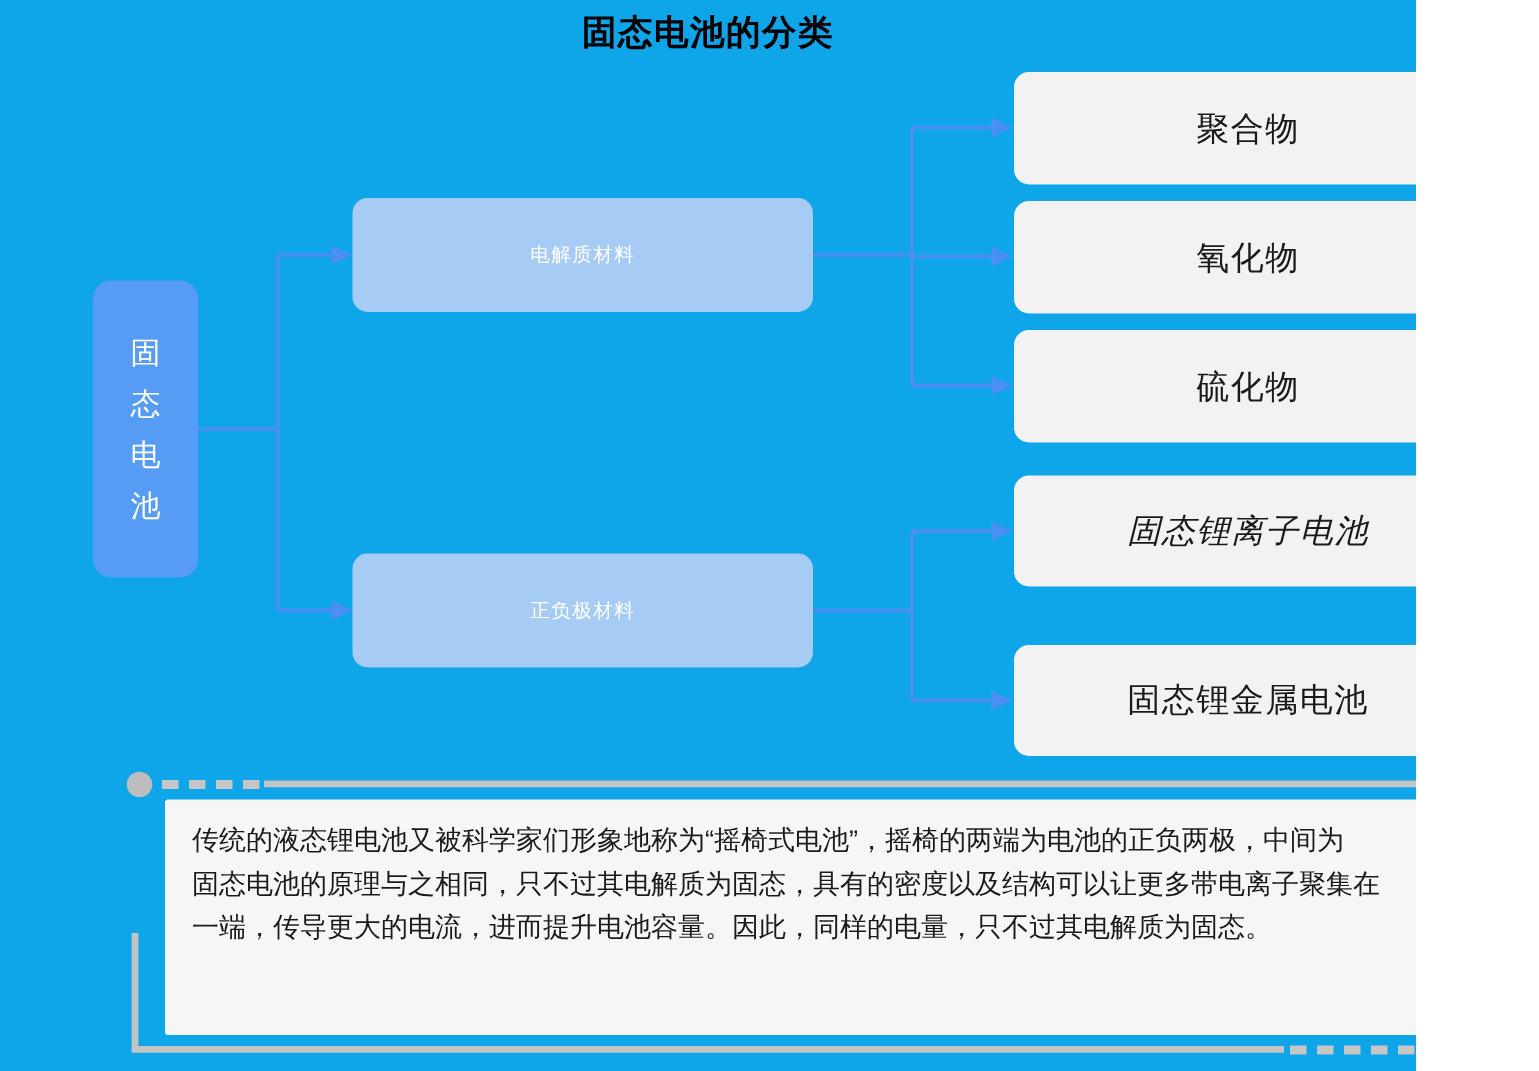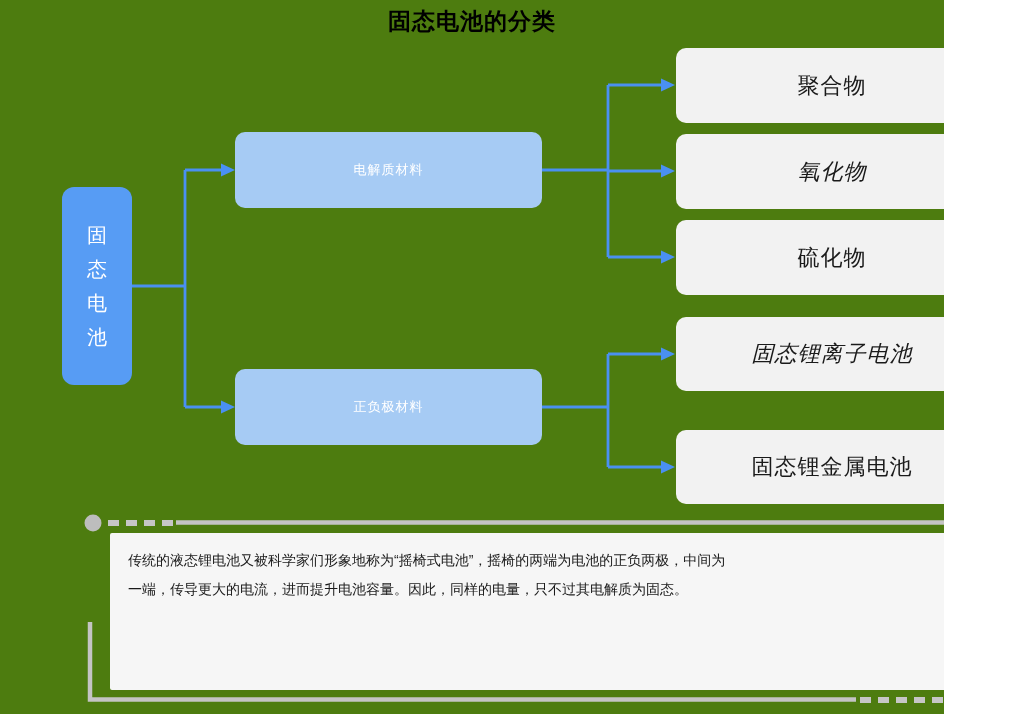--- a/index.html
+++ b/index.html
@@ -5,21 +5,21 @@
   html, body {
     margin: 0;
     padding: 0;
     background: #ffffff;
     font-family: "Liberation Sans", "DejaVu Sans", sans-serif;
   }
   .stage {
     position: relative;
     width: 944px;
     height: 714px;
-    background: #4d7c0f;
+    background: #0ea5e9;
     overflow: hidden;
   }
   .title {
     position: absolute;
     left: 0; top: 6px;
     width: 100%;
     text-align: center;
     font-size: 23px;
     font-weight: 700;
     color: #000000;
@@ -69,35 +69,35 @@
     background: #F2F2F2;
     border-radius: 10px;
     display: flex;
     align-items: center;
     justify-content: center;
     color: #1a1a1a;
     font-size: 22px;
     letter-spacing: 1px;
   }
   .leaf-1 { top: 48px; }
-  .leaf-2 { top: 134px; font-style: italic; }
+  .leaf-2 { top: 134px; }
   .leaf-3 { top: 220px; }
   .leaf-4 { top: 317px; height: 74px; font-style: italic; }
   .leaf-5 { top: 430px; height: 74px; }
   .note-panel {
     position: absolute;
     left: 110px; top: 533px;
     width: 840px; height: 157px;
     background: #F6F6F6;
     border-radius: 2px;
     box-sizing: border-box;
     padding: 13px 16px 0 18px;
   }
   .note-line {
-    font-size: 14px;
+    font-size: 18px;
     line-height: 29px;
     color: #1a1a1a;
     white-space: nowrap;
   }
 </style>
 </head>
 <body>
 
 <div class="stage">
 
@@ -168,16 +168,17 @@
   </div>
   <div class="node-leaf leaf-4">
     <span>固态锂离子电池</span>
   </div>
   <div class="node-leaf leaf-5">
     <span>固态锂金属电池</span>
   </div>
 
   <div class="note-panel">
     <div class="note-line">传统的液态锂电池又被科学家们形象地称为“摇椅式电池”，摇椅的两端为电池的正负两极，中间为</div>
+    <div class="note-line">固态电池的原理与之相同，只不过其电解质为固态，具有的密度以及结构可以让更多带电离子聚集在</div>
     <div class="note-line">一端，传导更大的电流，进而提升电池容量。因此，同样的电量，只不过其电解质为固态。</div>
   </div>
 
 </div>
 
 </body></html>

